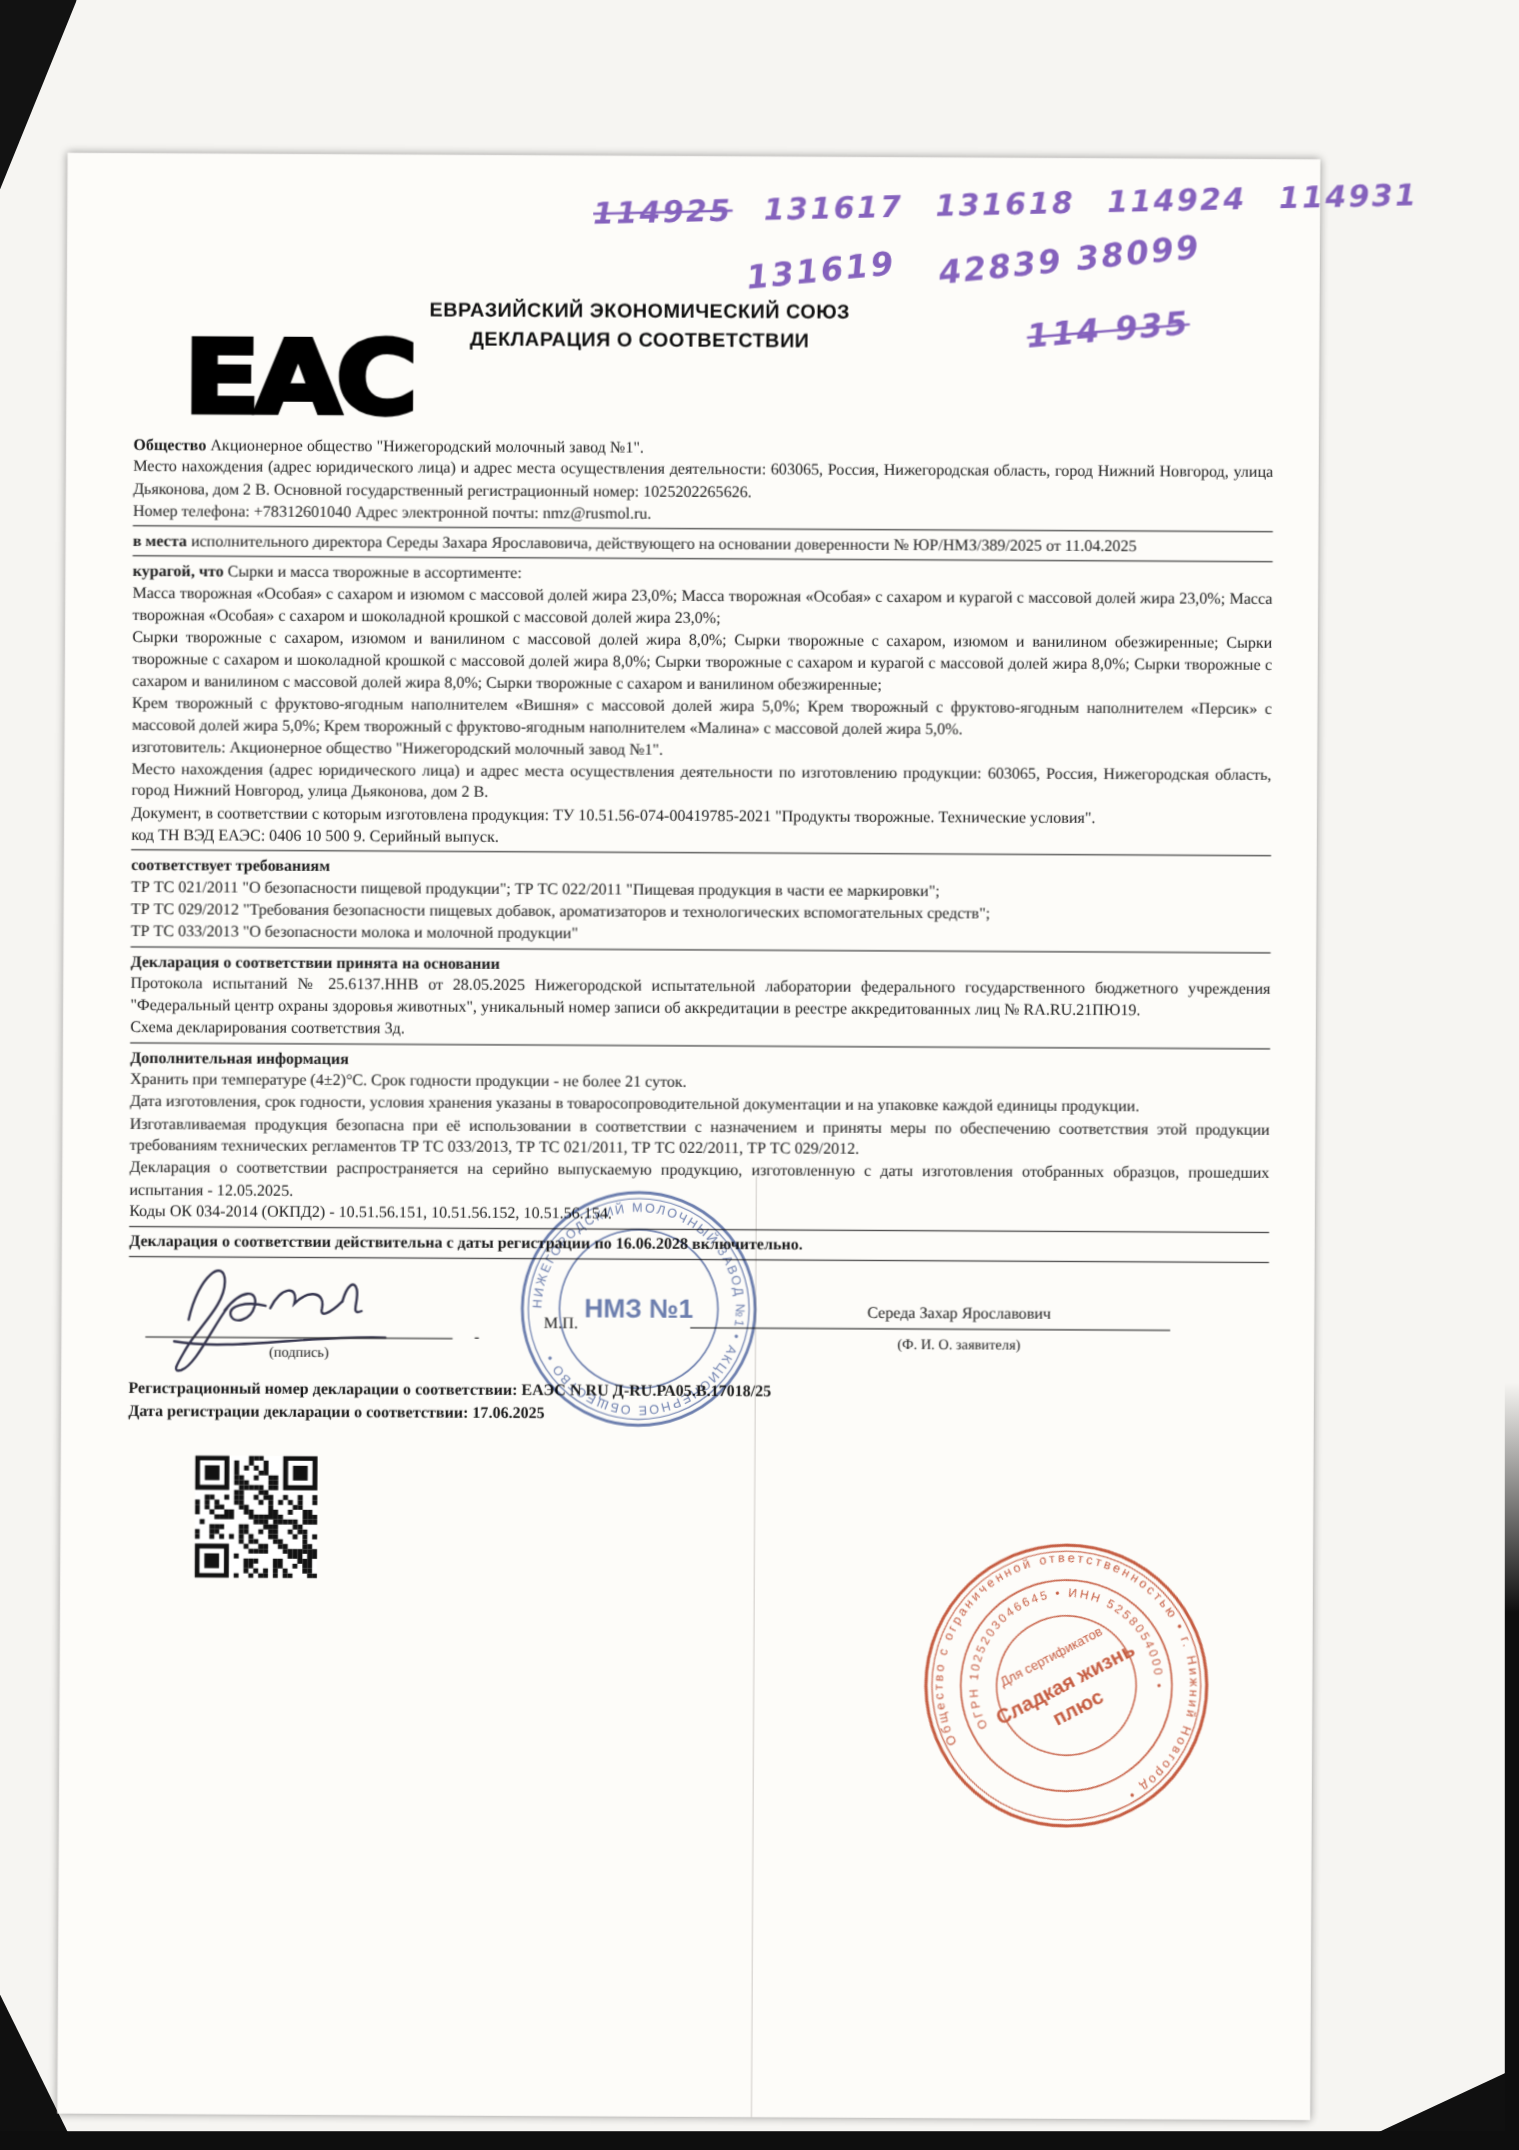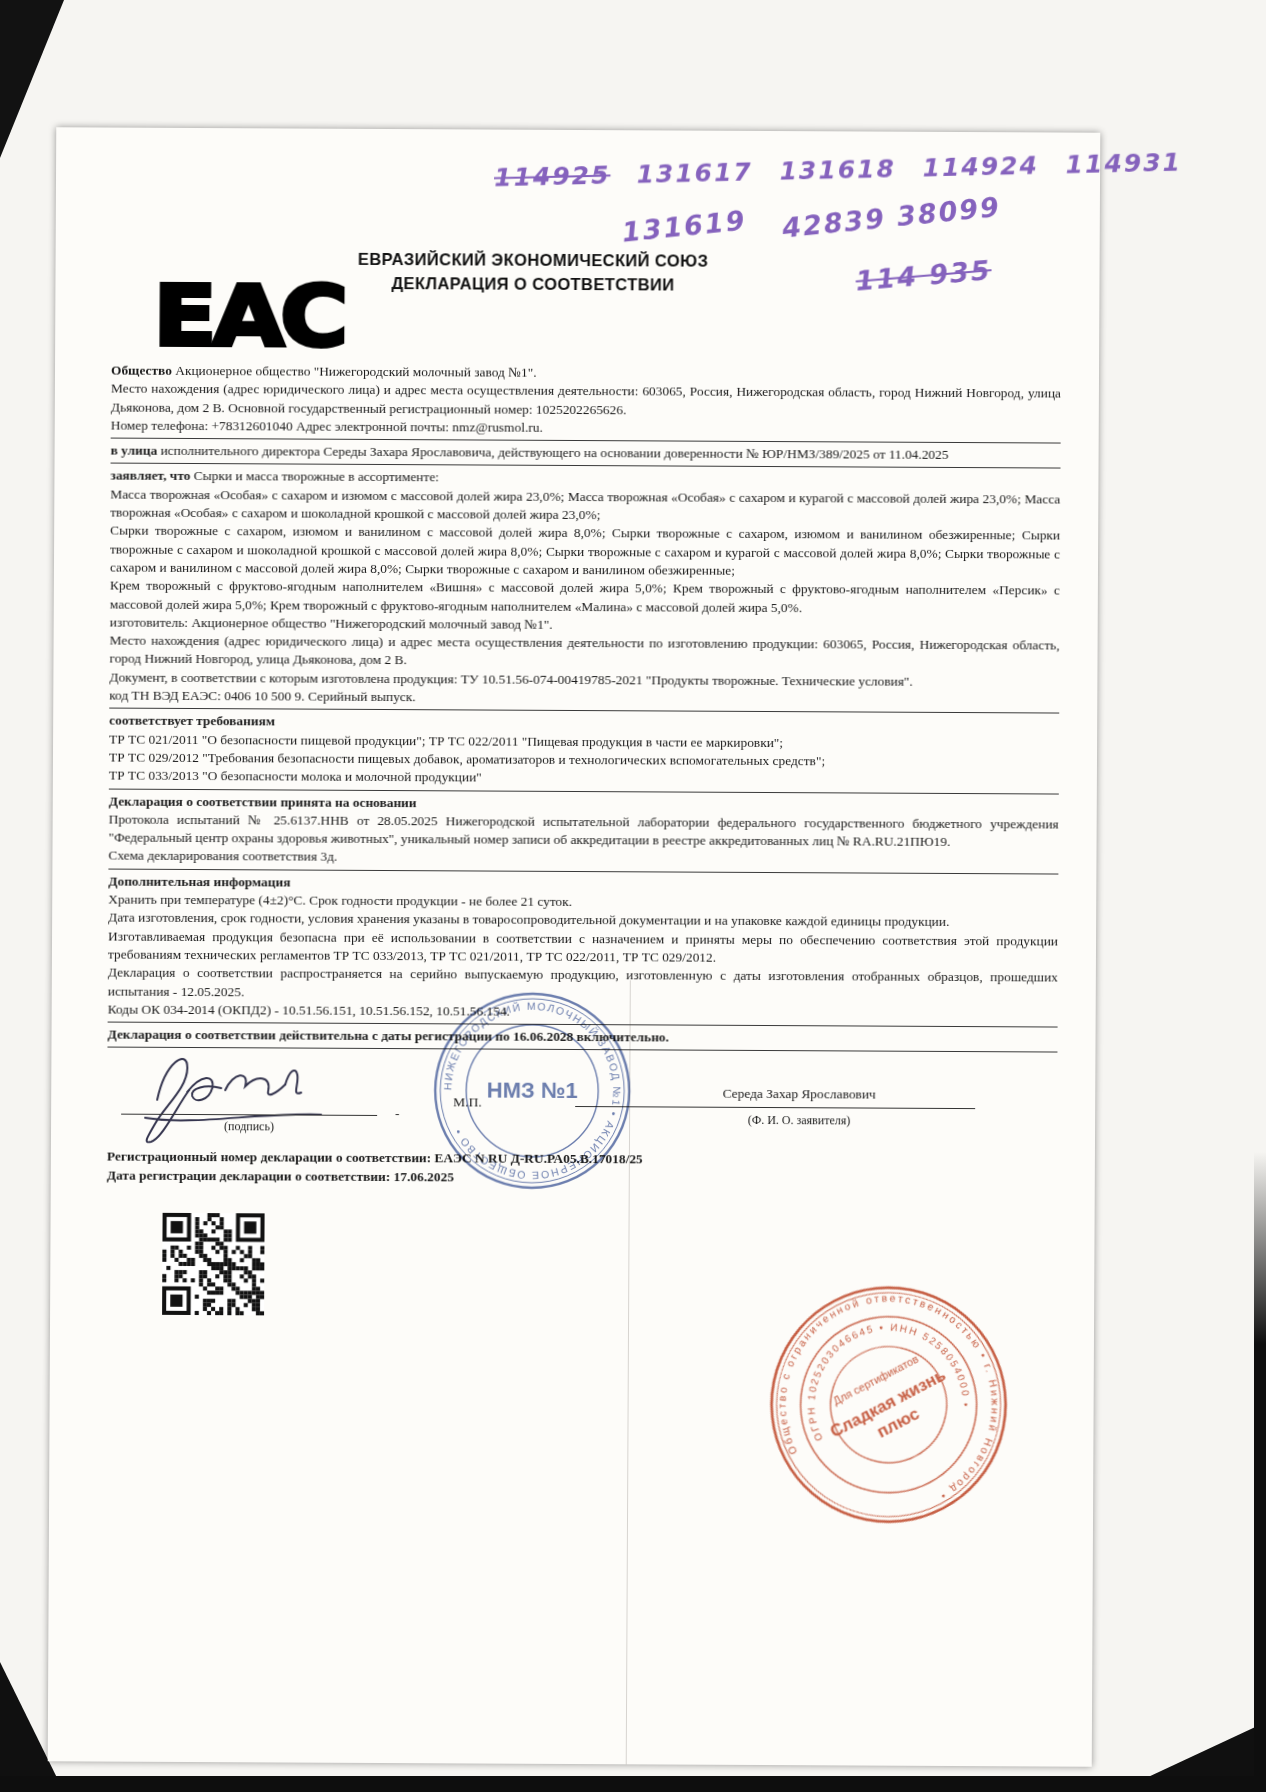--- a/index.html
+++ b/index.html
@@ -100,23 +100,23 @@
   <div class="doc-title">
     <div>ЕВРАЗИЙСКИЙ ЭКОНОМИЧЕСКИЙ СОЮЗ</div>
     <div>ДЕКЛАРАЦИЯ О СООТВЕТСТВИИ</div>
   </div>
 
   <div class="body-text">
     <p><b>Общество</b><span> Акционерное общество "Нижегородский молочный завод №1".</span></p>
     <p>Место нахождения (адрес юридического лица) и адрес места осуществления деятельности: 603065, Россия, Нижегородская область, город Нижний Новгород, улица Дьяконова, дом 2 В. Основной государственный регистрационный номер: 1025202265626.</p>
     <p class="nj">Номер телефона: +78312601040  Адрес электронной почты: nmz@rusmol.ru.</p>
     <div class="rule"></div>
-    <p><b>в улица</b><span> исполнительного директора Середы Захара Ярославовича, действующего на основании доверенности № ЮР/НМЗ/389/2025 от 11.04.2025</span></p>
-    <div class="rule"></div>
-    <p><b>заявляет, что</b><span> Сырки и масса творожные в ассортименте:</span></p>
+    <p><b>в места</b><span> исполнительного директора Середы Захара Ярославовича, действующего на основании доверенности № ЮР/НМЗ/389/2025 от 11.04.2025</span></p>
+    <div class="rule"></div>
+    <p><b>курагой, что</b><span> Сырки и масса творожные в ассортименте:</span></p>
     <p>Масса творожная «Особая» с сахаром и изюмом с массовой долей жира 23,0%; Масса творожная «Особая» с сахаром и курагой с массовой долей жира 23,0%; Масса творожная «Особая» с сахаром и шоколадной крошкой с массовой долей жира 23,0%;</p>
     <p>Сырки творожные с сахаром, изюмом и ванилином с массовой долей жира 8,0%; Сырки творожные с сахаром, изюмом и ванилином обезжиренные; Сырки творожные с сахаром и шоколадной крошкой с массовой долей жира 8,0%; Сырки творожные с сахаром и курагой с массовой долей жира 8,0%; Сырки творожные с сахаром и ванилином с массовой долей жира 8,0%; Сырки творожные с сахаром и ванилином обезжиренные;</p>
     <p>Крем творожный с фруктово-ягодным наполнителем «Вишня» с массовой долей жира 5,0%; Крем творожный с фруктово-ягодным наполнителем «Персик» с массовой долей жира 5,0%; Крем творожный с фруктово-ягодным наполнителем «Малина» с массовой долей жира 5,0%.</p>
     <p class="nj">изготовитель: Акционерное общество "Нижегородский молочный завод №1".</p>
     <p>Место нахождения (адрес юридического лица) и адрес места осуществления деятельности по изготовлению продукции: 603065, Россия, Нижегородская область, город Нижний Новгород, улица Дьяконова, дом 2 В.</p>
     <p>Документ, в соответствии с которым изготовлена продукция: ТУ 10.51.56-074-00419785-2021 "Продукты творожные. Технические условия".</p>
     <p class="nj">код ТН ВЭД ЕАЭС: 0406 10 500 9. Серийный выпуск.</p>
     <div class="rule"></div>
     <p class="b nj">соответствует требованиям</p>
     <p class="nj">ТР ТС 021/2011 "О безопасности пищевой продукции"; ТР ТС 022/2011 "Пищевая продукция в части ее маркировки";</p>

